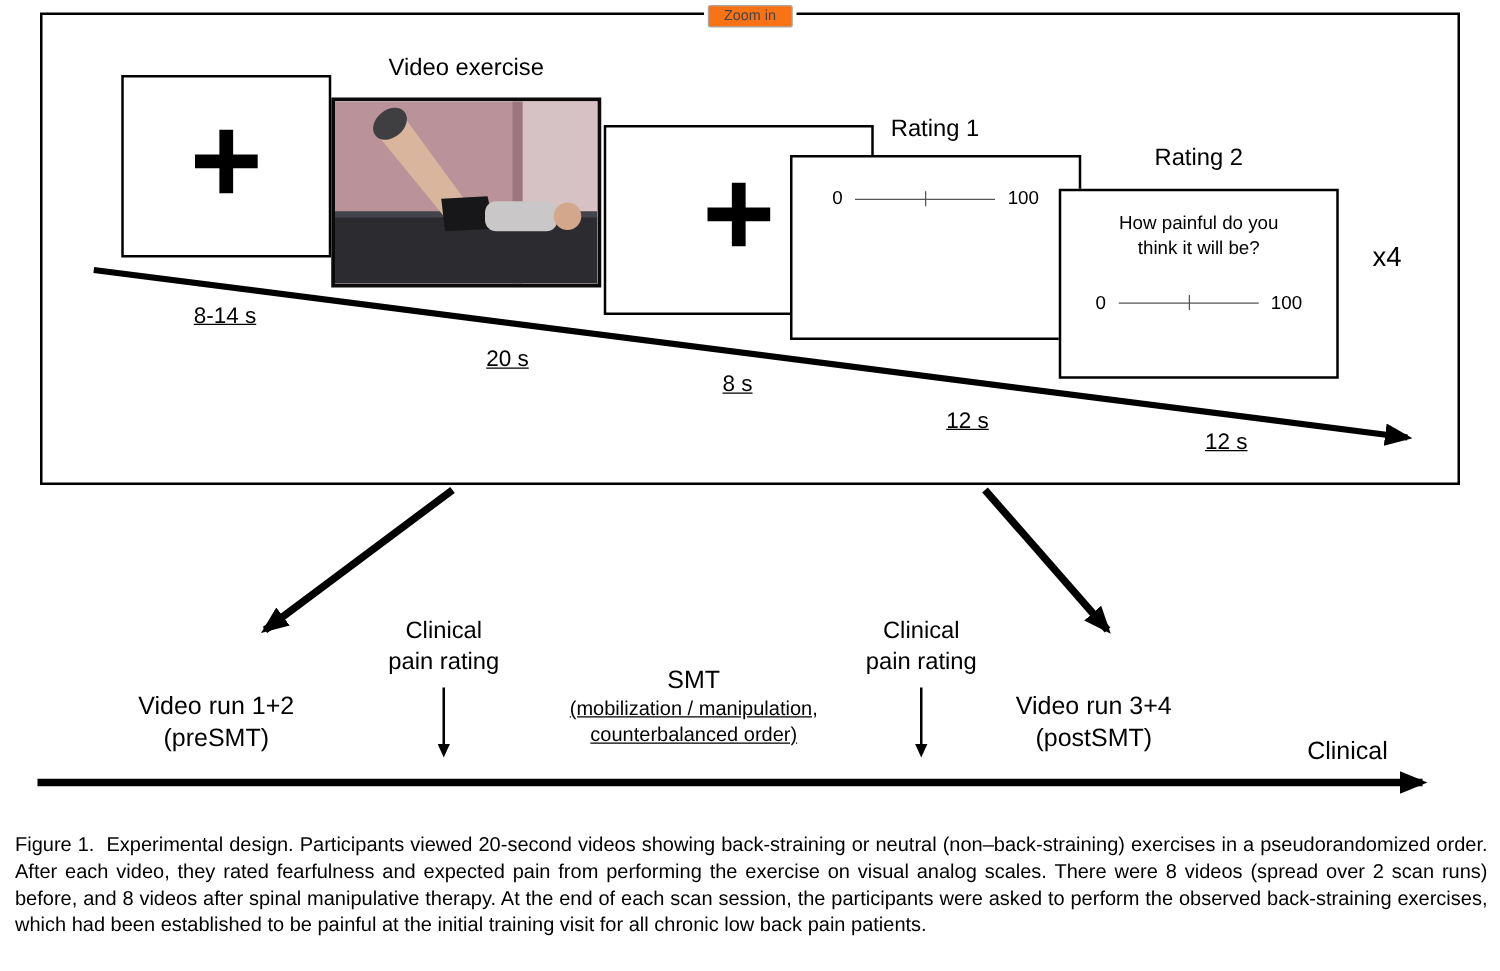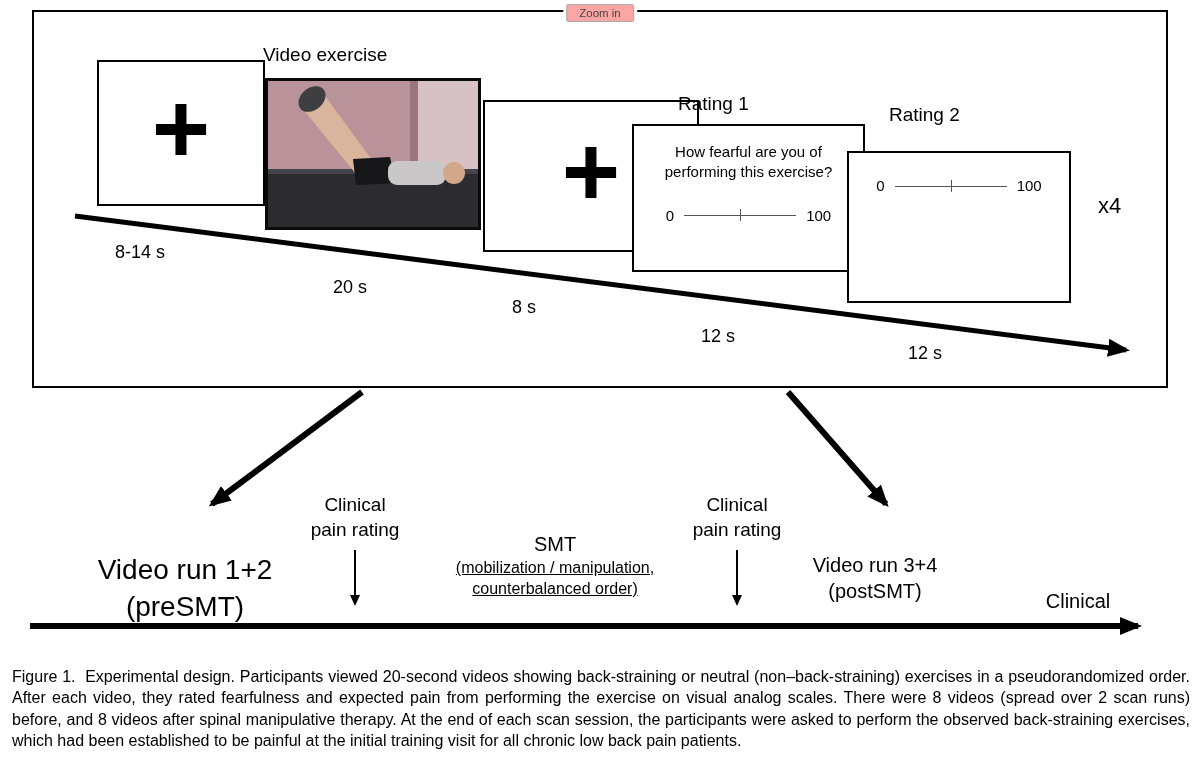--- a/index.html
+++ b/index.html
@@ -7,53 +7,53 @@
     width:1200px; height:777px; position:relative;
     background:#ffffff; color:#000;
     font-family:"Liberation Sans", sans-serif;
     overflow:hidden;
   }
 
   
   .zoom-btn {
     position:absolute; left:50%; top:4px; transform:translateX(-50%);
     padding:2px 12px; font-size:11.5px; color:#444;
-    background:#fca5a5; border:1px solid #a9a9a9; border-radius:2px;
+    background:#f97316; border:1px solid #a9a9a9; border-radius:2px;
     box-shadow:0 0 0 3px #ffffff; z-index:6; cursor:pointer;
   }
 
   .paradigm-box {
     position:absolute; left:32px; top:10px; width:1136px; height:378px;
     border:2px solid #000; box-sizing:border-box; background:transparent; z-index:0;
   }
 
   .arrow-layer { position:absolute; left:0; top:0; z-index:1; pointer-events:none; }
 
   .card {
     position:absolute; background:#fff; border:2px solid #000;
     box-sizing:border-box; z-index:2;
   }
   .cross-card { display:flex; align-items:center; justify-content:center; }
   .cross { font-size:100px; font-weight:700; line-height:1; margin-top:-10px; }
 
   .photo-card { border:3px solid #0a0a0a; overflow:hidden; padding:0; }
   .photo-card svg { display:block; }
 
-  .fig-label { position:absolute; text-align:left; font-size:19px; z-index:3; }
+  .fig-label { position:absolute; text-align:center; font-size:19px; z-index:3; }
   .repeat-label { position:absolute; font-size:22px; z-index:3; }
 
   .rating-card { display:flex; flex-direction:column; align-items:center; }
   .question { margin-top:16px; font-size:15px; line-height:1.35; text-align:center; }
   .vas { margin-top:24px; display:flex; align-items:center; justify-content:center; gap:10px; }
   .vas-num { font-size:15px; }
   .vas-line { width:112px; height:14px; position:relative; display:inline-block; }
   .vas-line::before { content:""; position:absolute; left:0; right:0; top:50%; border-top:1.5px solid #555; }
   .vas-line::after  { content:""; position:absolute; left:50%; top:1px; bottom:1px; border-left:1.5px solid #555; }
 
-  .timing { position:absolute; text-align:left; font-size:18px; width:90px; z-index:2; }
+  .timing { position:absolute; text-align:right; font-size:18px; width:90px; z-index:2;text-decoration:underline; }
 
   .tl-label { position:absolute; text-align:center; font-size:19px; line-height:1.32; z-index:2; }
   .smt-title { font-size:20px; }
   .smt-sub { font-size:16px;text-decoration:underline; }
 
   .pre { white-space:pre-line; }
 
   .caption {
     position:absolute; left:12px; top:650px; width:1178px;
     font-size:16px; font-weight:400; line-height:1.33; text-align:justify; z-index:2;
@@ -118,32 +118,32 @@
     </svg>
   </div>
 
   <div class="card cross-card" style="left:483px;top:100px;width:216px;height:152px">
     <span class="cross">+</span>
   </div>
 
   <div class="fig-label" style="left:678px;top:93px;width:140px">Rating 1</div>
 
   <div class="card rating-card" style="left:632px;top:124px;width:233px;height:148px">
-    <div class="question pre">How fearful are you of
-performing this exercise?</div>
     <div class="vas">
       <span class="vas-num">0</span>
       <span class="vas-line"></span>
       <span class="vas-num">100</span>
     </div>
   </div>
 
-  <div class="fig-label" style="left:889px;top:104px;width:140px">Rating 2</div>
+  <div class="fig-label" style="left:889px;top:116px;width:140px">Rating 2</div>
 
   <div class="card rating-card" style="left:847px;top:151px;width:224px;height:152px">
+    <div class="question pre">How painful do you
+think it will be?</div>
     <div class="vas">
       <span class="vas-num">0</span>
       <span class="vas-line"></span>
       <span class="vas-num">100</span>
     </div>
   </div>
 
   <div class="repeat-label" style="left:1098px;top:193px">x4</div>
 
   <div class="timing" style="left:115px;top:242px">8-14 s</div>
@@ -155,21 +155,21 @@
   <div class="tl-label pre" style="left:280px;top:492px;width:150px">Clinical
 pain rating</div>
 
   <div class="tl-label pre" style="left:662px;top:492px;width:150px">Clinical
 pain rating</div>
 
   <div class="tl-label smt-title" style="left:455px;top:531px;width:200px">SMT</div>
   <div class="tl-label smt-sub pre" style="left:420px;top:557px;width:270px">(mobilization / manipulation,
 counterbalanced order)</div>
 
-  <div class="tl-label pre" style="left:85px;top:552px;width:200px;font-size:28px">Video run 1+2
+  <div class="tl-label pre" style="left:73px;top:552px;width:200px;font-size:20px">Video run 1+2
 (preSMT)</div>
 
   <div class="tl-label pre" style="left:775px;top:552px;width:200px;font-size:20px">Video run 3+4
 (postSMT)</div>
 
   <div class="tl-label" style="left:1013px;top:588px;width:130px;font-size:20px">Clinical</div>
 
   <p class="caption"><span>Figure 1.</span>&nbsp;&nbsp;<span>Experimental design. Participants viewed 20-second videos showing back-straining or neutral (non–back-straining) exercises in a pseudorandomized order. After each video, they rated fearfulness and expected pain from performing the exercise on visual analog scales. There were 8 videos (spread over 2 scan runs) before, and 8 videos after spinal manipulative therapy. At the end of each scan session, the participants were asked to perform the observed back-straining exercises, which had been established to be painful at the initial training visit for all chronic low back pain patients.</span></p>
 
 </div>

